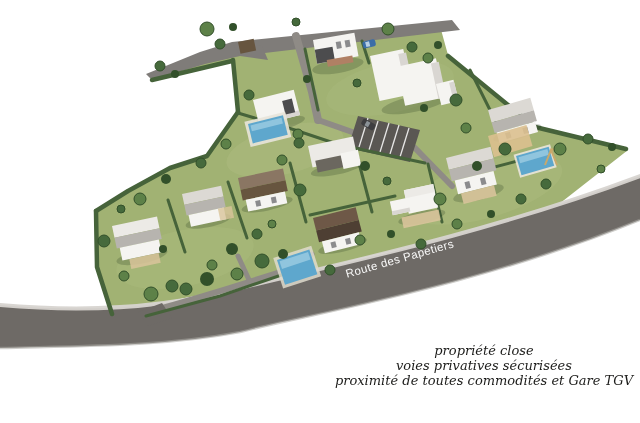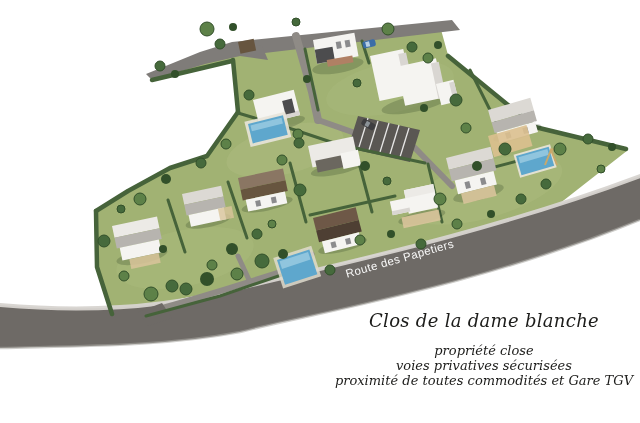--- a/index.html
+++ b/index.html
@@ -309,21 +309,20 @@
         <circle class="t1" cx="186" cy="289" r="6"></circle>
       <circle class="t3" cx="207" cy="279" r="7"></circle>
         <circle class="t2" cx="237" cy="274" r="6"></circle>
       <circle class="t1" cx="262" cy="261" r="7"></circle>
         <circle class="t3" cx="283" cy="254" r="5"></circle>
     </g>
   </svg>
 
   <div class="road-label">Route des Papetiers</div>
 
-  <div class="title">Clos de la dame blanche</div>
 
   <div class="tagline">
     <div>propriété close</div>
     <div>voies privatives sécurisées</div>
     <div>proximité de toutes commodités et Gare TGV</div>
   </div>
 
 </div>
 
 </body></html>

